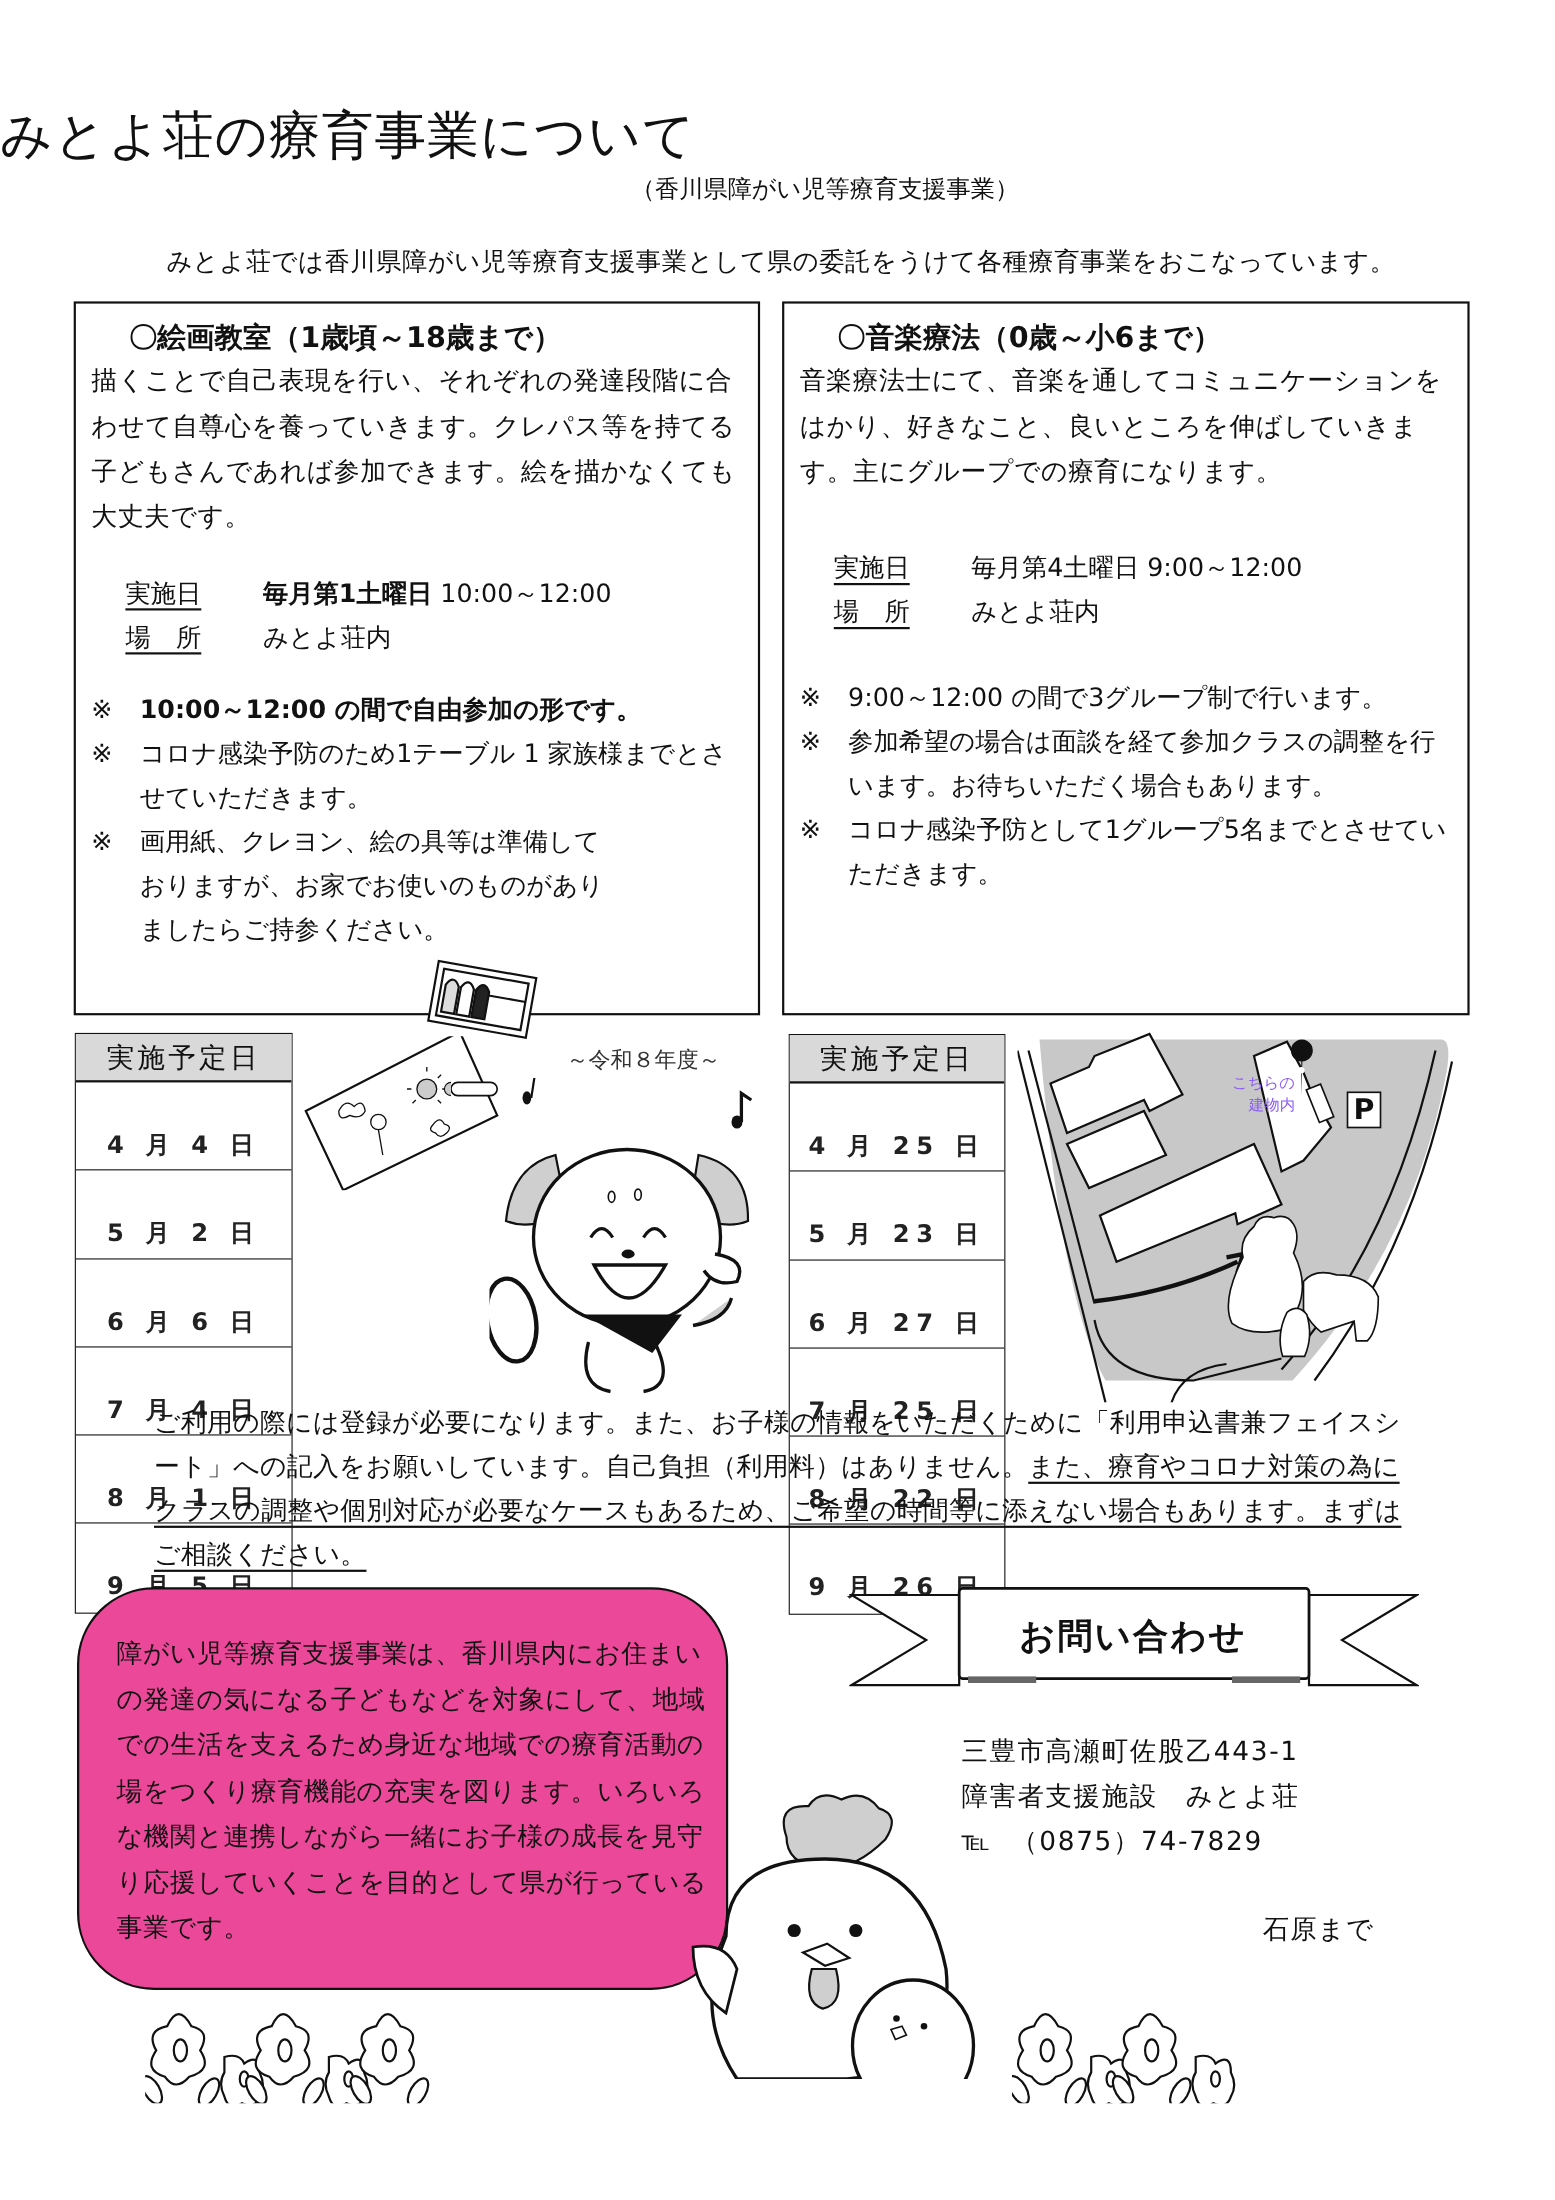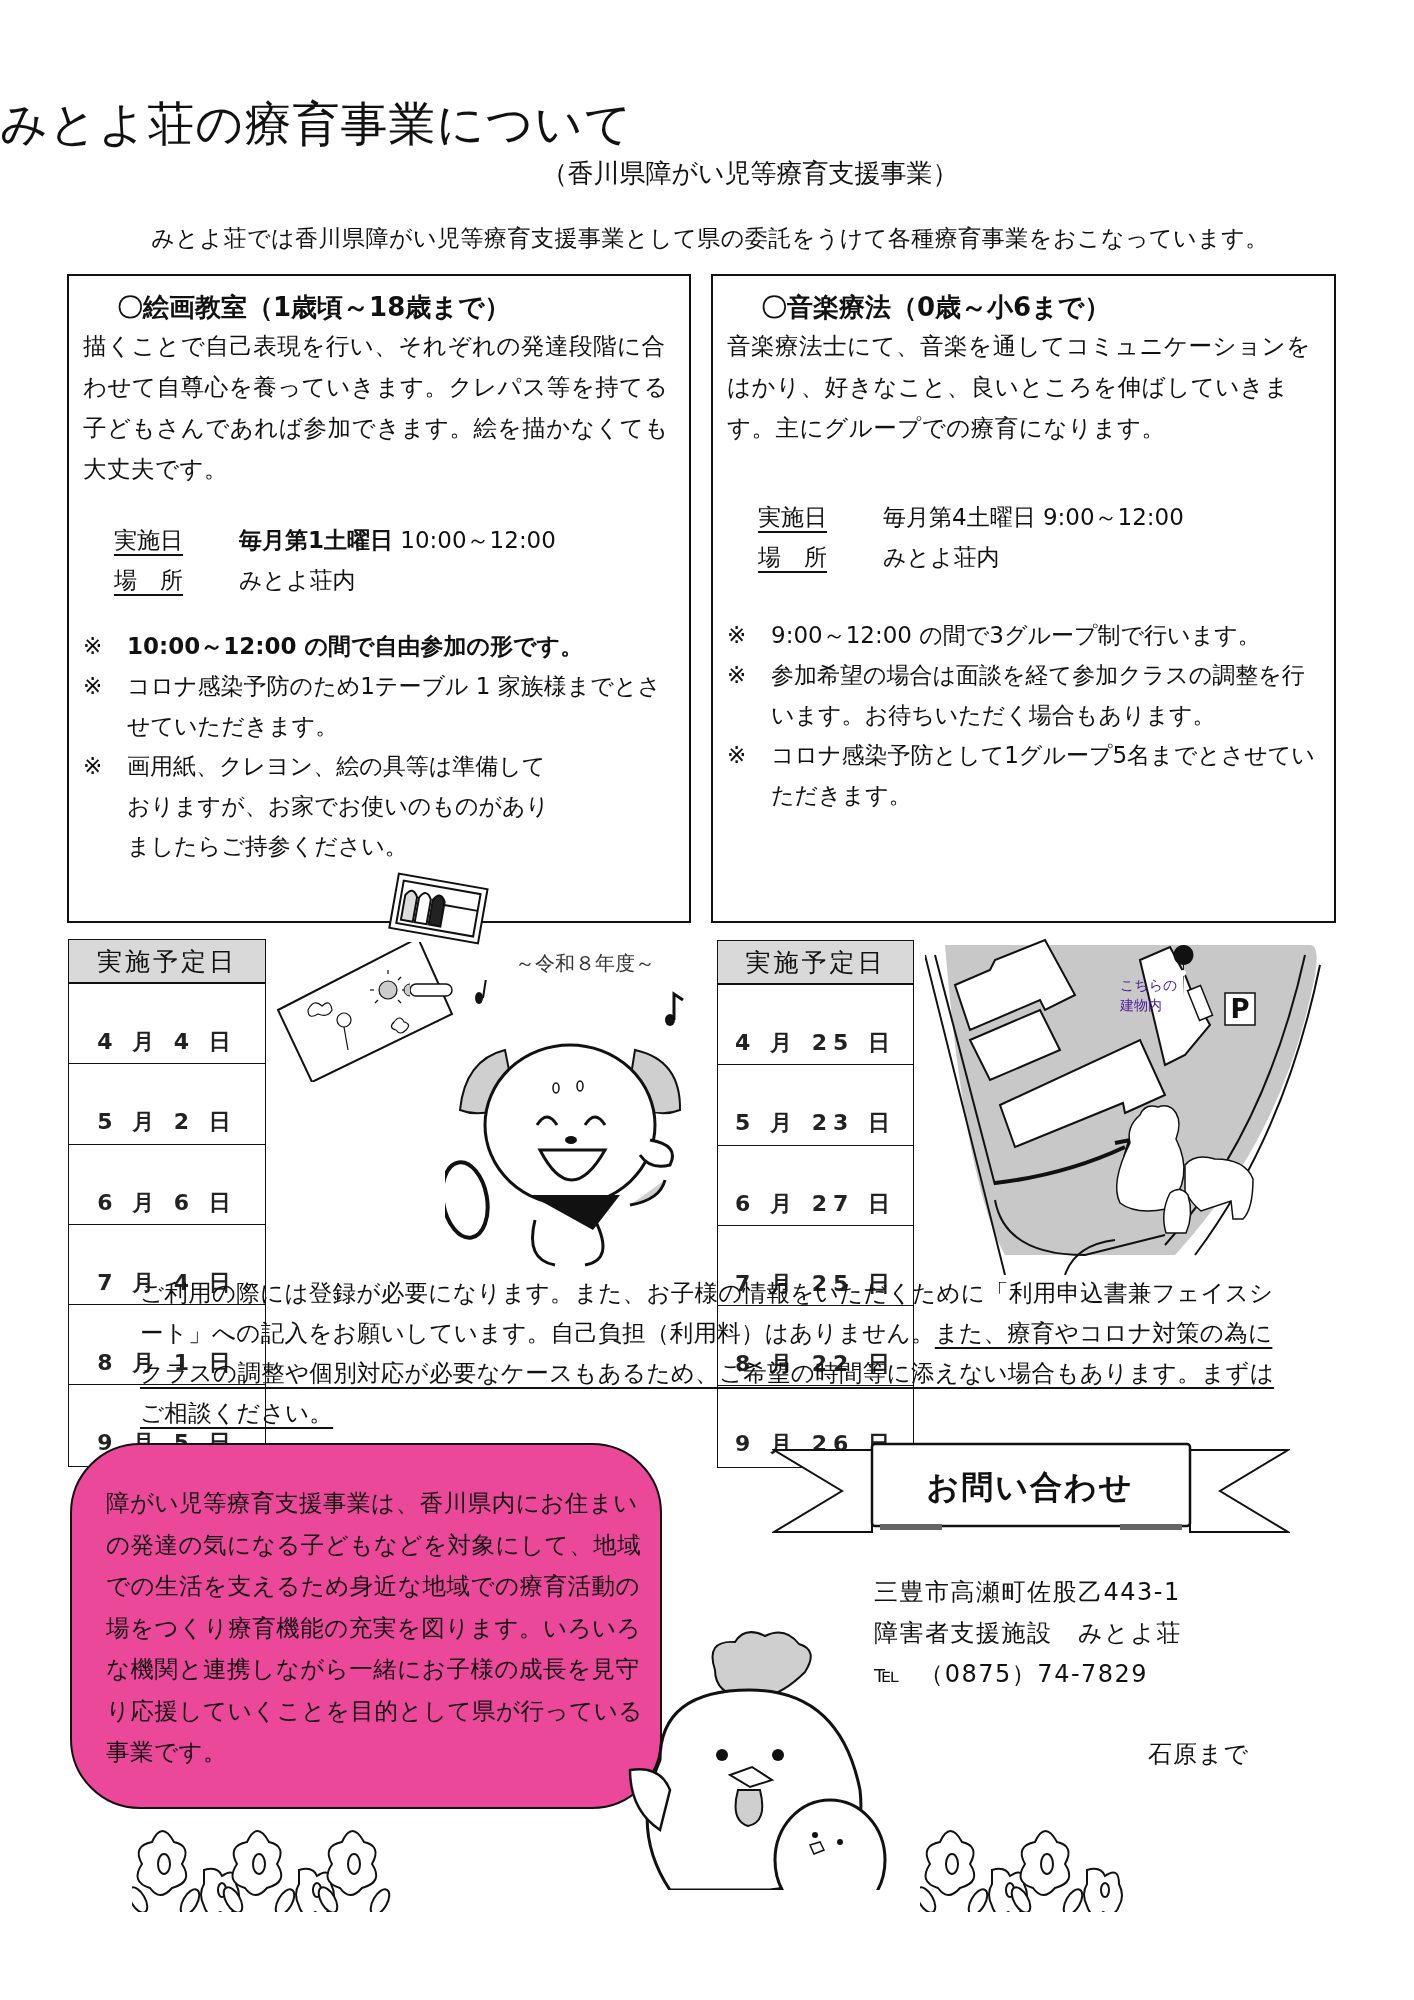--- a/index.html
+++ b/index.html
@@ -1,20 +1,20 @@
 <!DOCTYPE html>
 <html><head>
 <meta charset="utf-8">
 <style>
   * { box-sizing: border-box; margin: 0; padding: 0; }
   html, body { width: 1414px; height: 2000px; background: #ffffff; }
   body { position: relative; overflow: hidden; font-family: "DejaVu Sans", "Liberation Sans", sans-serif; color: #111; }
   .abs { position: absolute; }
   .title { left: 0; width: 1414px; top: 96px; text-align: left; font-size: 47px; line-height: 56px; letter-spacing: 1px; }
-  .subtitle { left: 0; width: 1414px; top: 158px; text-align: center; font-size: 26px; line-height: 30px; padding-left: 86px; }
+  .subtitle { left: 0; width: 1414px; top: 158px; text-align: center; font-size: 22px; line-height: 30px; padding-left: 86px; }
   .intro { left: 70px; width: 1280px; top: 222px; font-size: 23px; line-height: 32px; text-align: center; letter-spacing: 0.5px; }
   .box { border: 2px solid #111; background: #fff; }
   .box-heading { font-size: 26px; font-weight: bold; line-height: 34px; padding-left: 48px; margin-top: 14px; }
   .box-body { font-size: 23.5px; line-height: 41px; padding: 0 14px; letter-spacing: 0.5px; }
   .detail-row { font-size: 23px; line-height: 40px; padding-left: 45px; display: flex; }
   .detail-key { width: 90px; text-decoration: underline; text-underline-offset: 6px; margin-right: 35px; }
   .detail-val b { font-weight: bold; }
   .notes { margin-top: 26px; padding: 0 14px; }
   .note { display: flex; font-size: 23px; line-height: 40px; }
   .note-mark { width: 44px; flex: none; }
@@ -186,21 +186,21 @@
     <rect x="268" y="52" width="14" height="32" fill="#fff" stroke="#111" stroke-width="1.5" transform="rotate(-22 275 68)"></rect>
     <path d="M258 30 a10 10 0 1 1 1 0 L258 62 Z" fill="#111"></path>
     <circle cx="258" cy="38" r="3" fill="#fff"></circle>
     <rect x="300" y="58" width="30" height="32" fill="#fff" stroke="#111" stroke-width="1.5"></rect>
     <path d="M70 248 Q140 240 200 212" stroke="#111" stroke-width="4" fill="none"></path>
     <path d="M190 208 L205 205 L200 222" stroke="#111" stroke-width="4" fill="none"></path>
     <path d="M215 180 q5 -12 18 -8 q12 -4 18 6 q6 10 0 26 q20 40 -10 70 q-30 6 -46 -6 q-10 -20 10 -60 q-4 -16 10 -28z" fill="#fff" stroke="#111" stroke-width="1.5"></path>
     <path d="M260 230 q10 -12 30 -6 q30 0 38 20 q0 30 -10 40 l-10 0 l-2 -18 l-30 10 q-10 -8 -16 -20z" fill="#fff" stroke="#111" stroke-width="1.5"></path>
     <path d="M245 258 q10 -8 18 2 q6 20 -2 38 l-20 0 q-6 -20 4 -40z" fill="#fff" stroke="#111" stroke-width="1.5"></path>
   </svg>
-  <div class="abs" style="left:195px; top:40px; font-size:14px; line-height:20px; color:#4c1d95;">
+  <div class="abs" style="left:195px; top:40px; font-size:14px; line-height:20px; color:#8b5cf6;text-align:right;">
     <div>こちらの</div>
     <div>建物内</div>
   </div>
   <div class="abs" style="left:300px; top:58px; width:30px; height:32px; text-align:center; font-size:26px; line-height:32px; font-weight:bold;">P</div>
 </div>
 
 <div class="abs para">
   <span>ご利用の際には登録が必要になります。また、お子様の情報をいただくために「利用申込書兼フェイスシート」への記入をお願いしています。自己負担（利用料）はありません。</span><span class="ul">また、療育やコロナ対策の為にクラスの調整や個別対応が必要なケースもあるため、ご希望の時間等に添えない場合もあります。まずはご相談ください。</span>
 </div>
 

